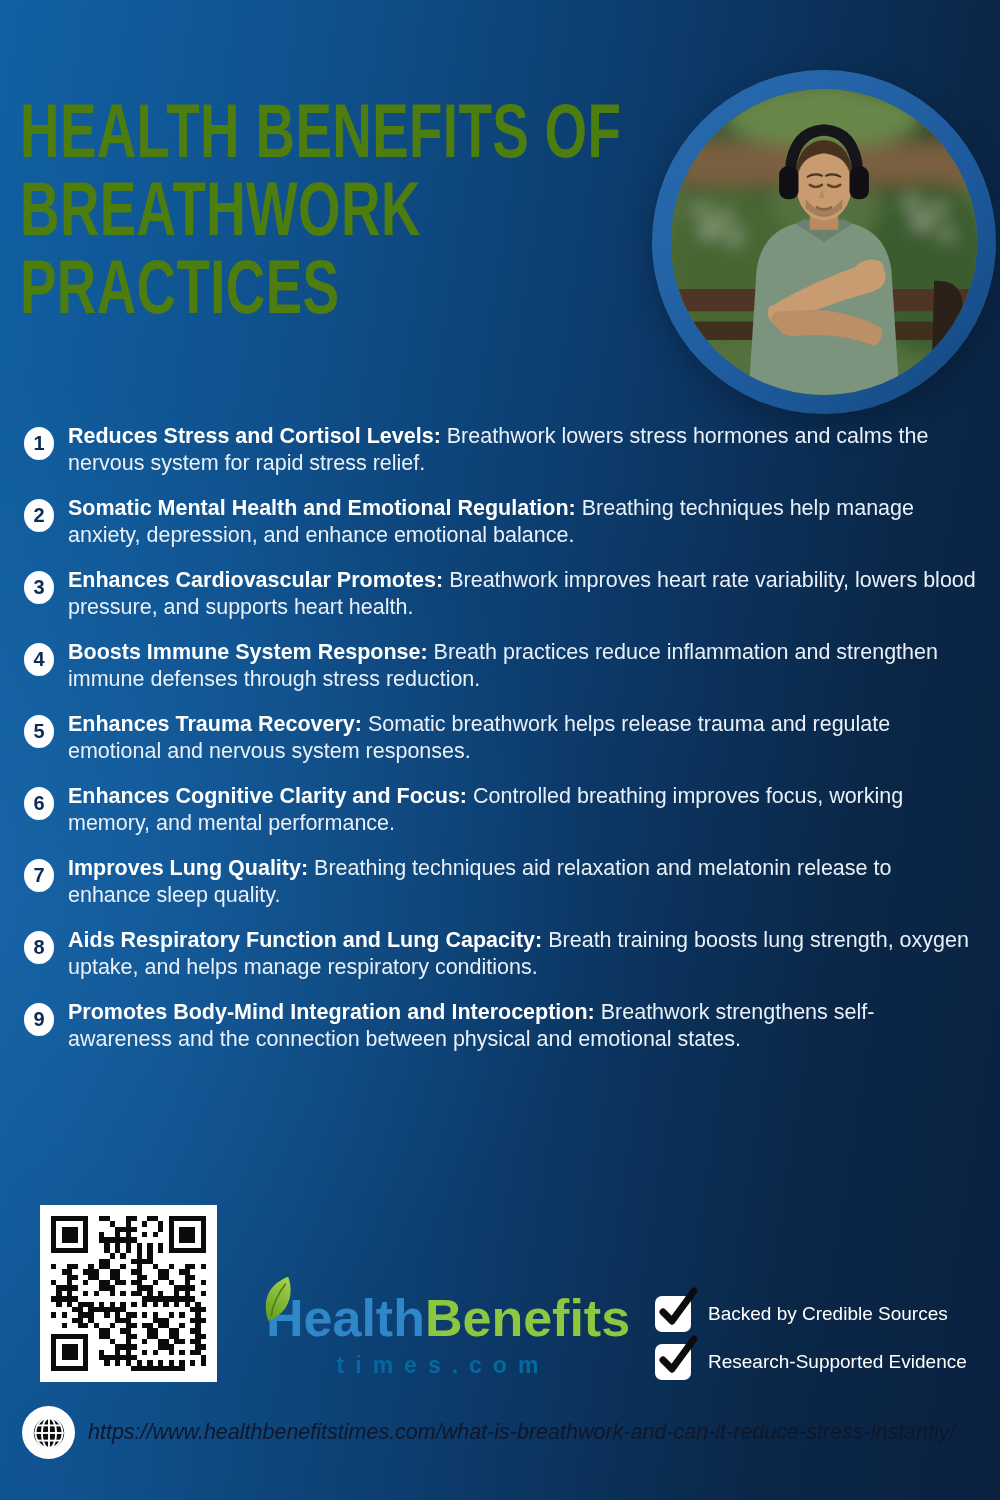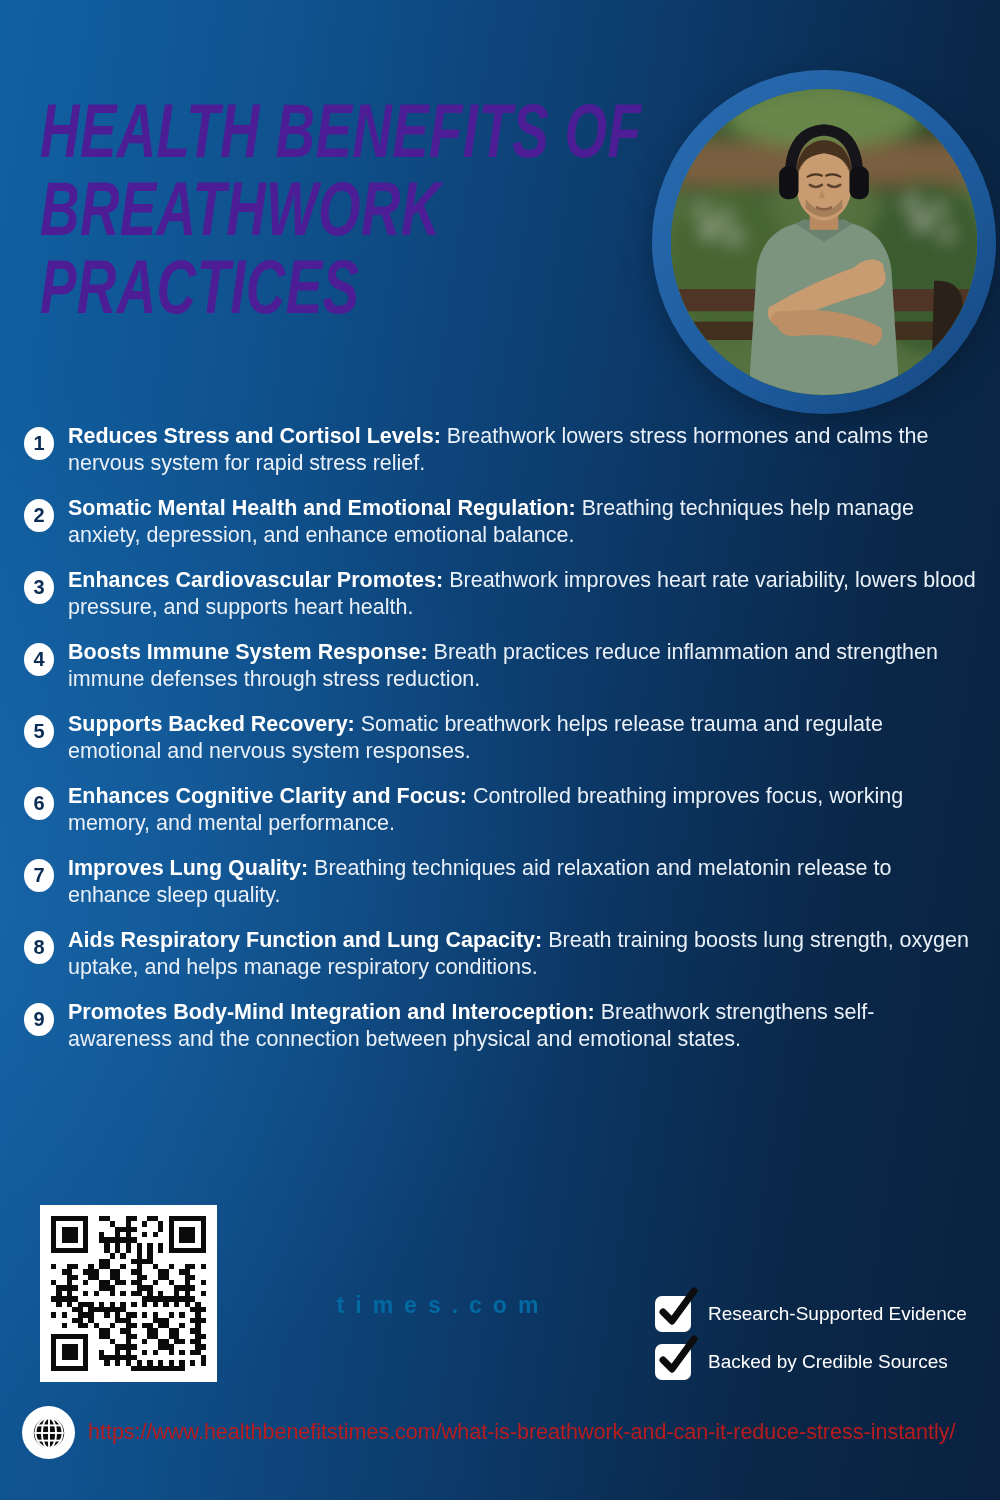--- a/index.html
+++ b/index.html
@@ -4,21 +4,21 @@
 <style>
   html,body{margin:0;padding:0;}
   body{
     width:1000px;height:1500px;position:relative;overflow:hidden;
     font-family:"Liberation Sans", sans-serif;
     background:
       radial-gradient(1100px 850px at -8% 60%, rgba(35,118,190,0.38), rgba(35,118,190,0) 62%),
       linear-gradient(99deg, #1160a2 0%, #0f518d 26%, #0c3a6a 55%, #0a2748 80%, #0a2140 100%);
   }
   
-  .title{position:absolute;left:40px;top:92px;color:#4c1d95;font-style:italic;}
+  .title{position:absolute;left:20px;top:92px;color:#4d7c0f;}
   .title-line{
     font-size:76px;font-weight:800;line-height:78px;white-space:nowrap;
     transform:scaleX(0.72);transform-origin:left center;letter-spacing:0.5px;
   }
   
   .photo-ring{
     position:absolute;left:652px;top:70px;width:344px;height:344px;border-radius:50%;
     background:linear-gradient(135deg,#2a6cb0 0%,#1e5c9f 55%,#14477f 100%);
     display:flex;align-items:center;justify-content:center;
     box-shadow:0 10px 30px rgba(0,0,0,0.25);
@@ -54,21 +54,21 @@
   .badges{position:absolute;left:655px;top:1295px;display:flex;flex-direction:column;gap:10px;}
   .badge{display:flex;align-items:center;gap:17px;height:38px;}
   .check{position:relative;flex:0 0 auto;width:36px;height:36px;background:#ffffff;border-radius:7px;}
   .check svg{position:absolute;left:1px;top:-10px;overflow:visible;}
   .badge-label{color:#ffffff;font-size:19px;}
   .url-row{position:absolute;left:22px;top:1406px;width:960px;display:flex;align-items:center;gap:13px;}
   .globe{
     flex:0 0 auto;width:53px;height:53px;border-radius:50%;background:#ffffff;
     display:flex;align-items:center;justify-content:center;
   }
-  .url-text{color:#b91c1c;font-size:21.5px;white-space:nowrap;}
+  .url-text{color:#0f172a;font-size:21.5px;white-space:nowrap;font-style:italic;}
 </style>
 </head>
 <body>
 
 <div class="page">
 
   <header class="title">
     <div class="title-line">HEALTH BENEFITS OF</div>
     <div class="title-line">BREATHWORK</div>
     <div class="title-line">PRACTICES</div>
@@ -139,21 +139,21 @@
     <div class="benefit">
       <span class="num">3</span>
       <p><b>Enhances Cardiovascular Promotes:</b> <span class="desc">Breathwork improves heart rate variability, lowers blood pressure, and supports heart health.</span></p>
     </div>
     <div class="benefit">
       <span class="num">4</span>
       <p><b>Boosts Immune System Response:</b> <span class="desc">Breath practices reduce inflammation and strengthen immune defenses through stress reduction.</span></p>
     </div>
     <div class="benefit">
       <span class="num">5</span>
-      <p><b>Supports Backed Recovery:</b> <span class="desc">Somatic breathwork helps release trauma and regulate emotional and nervous system responses.</span></p>
+      <p><b>Enhances Trauma Recovery:</b> <span class="desc">Somatic breathwork helps release trauma and regulate emotional and nervous system responses.</span></p>
     </div>
     <div class="benefit">
       <span class="num">6</span>
       <p><b>Enhances Cognitive Clarity and Focus:</b> <span class="desc">Controlled breathing improves focus, working memory, and mental performance.</span></p>
     </div>
     <div class="benefit">
       <span class="num">7</span>
       <p><b>Improves Lung Quality:</b> <span class="desc">Breathing techniques aid relaxation and melatonin release to enhance sleep quality.</span></p>
     </div>
     <div class="benefit">
@@ -459,39 +459,54 @@
           <rect x="23" y="1" width="5" height="5" fill="#fff"></rect>
           <rect x="24" y="2" width="3" height="3"></rect>
           <rect x="0" y="22" width="7" height="7"></rect>
           <rect x="1" y="23" width="5" height="5" fill="#fff"></rect>
           <rect x="2" y="24" width="3" height="3"></rect>
         </g>
       </svg>
   </div>
 
   <div class="logo">
+    <div class="logo-main">
+      <span class="logo-leaf">
+        <svg width="36" height="42" viewBox="0 0 36 42">
+          <defs>
+            <linearGradient id="leafg" x1="0" y1="1" x2="1" y2="0">
+              <stop offset="0" stop-color="#5f9c1c"></stop>
+                <stop offset="1" stop-color="#a9d44f"></stop>
+            </linearGradient>
+          </defs>
+          <path d="M34 2 C15 4 2 17 4 40 C24 38 36 22 34 2 Z" fill="url(#leafg)"></path>
+          <path d="M30 8 C20 16 12 26 8 36" stroke="#4c7d15" stroke-width="1.6" fill="none"></path>
+        </svg>
+      </span>
+      <span class="logo-health">Health</span><span class="logo-benefits">Benefits</span>
+    </div>
     <div class="logo-sub">times.com</div>
   </div>
 
   <div class="badges">
     <div class="badge">
       <span class="check">
         <svg width="42" height="46" viewBox="0 0 42 46">
           <path d="M7 26 L16 35 L38 5" stroke="#0c0c0c" stroke-width="7" fill="none" stroke-linecap="round" stroke-linejoin="round"></path>
         </svg>
       </span>
-      <span class="badge-label">Research-Supported Evidence</span>
+      <span class="badge-label">Backed by Credible Sources</span>
     </div>
     <div class="badge">
       <span class="check">
         <svg width="42" height="46" viewBox="0 0 42 46">
           <path d="M7 26 L16 35 L38 5" stroke="#0c0c0c" stroke-width="7" fill="none" stroke-linecap="round" stroke-linejoin="round"></path>
         </svg>
       </span>
-      <span class="badge-label">Backed by Credible Sources</span>
+      <span class="badge-label">Research-Supported Evidence</span>
     </div>
   </div>
 
   <div class="url-row">
     <span class="globe">
       <svg width="38" height="38" viewBox="0 0 40 40">
         <circle cx="20" cy="20" r="16" fill="#0d0d0d"></circle>
         <g stroke="#ffffff" stroke-width="2" fill="none">
           <path d="M4.5 20 H35.5"></path>
           <path d="M7 12 H33"></path>

